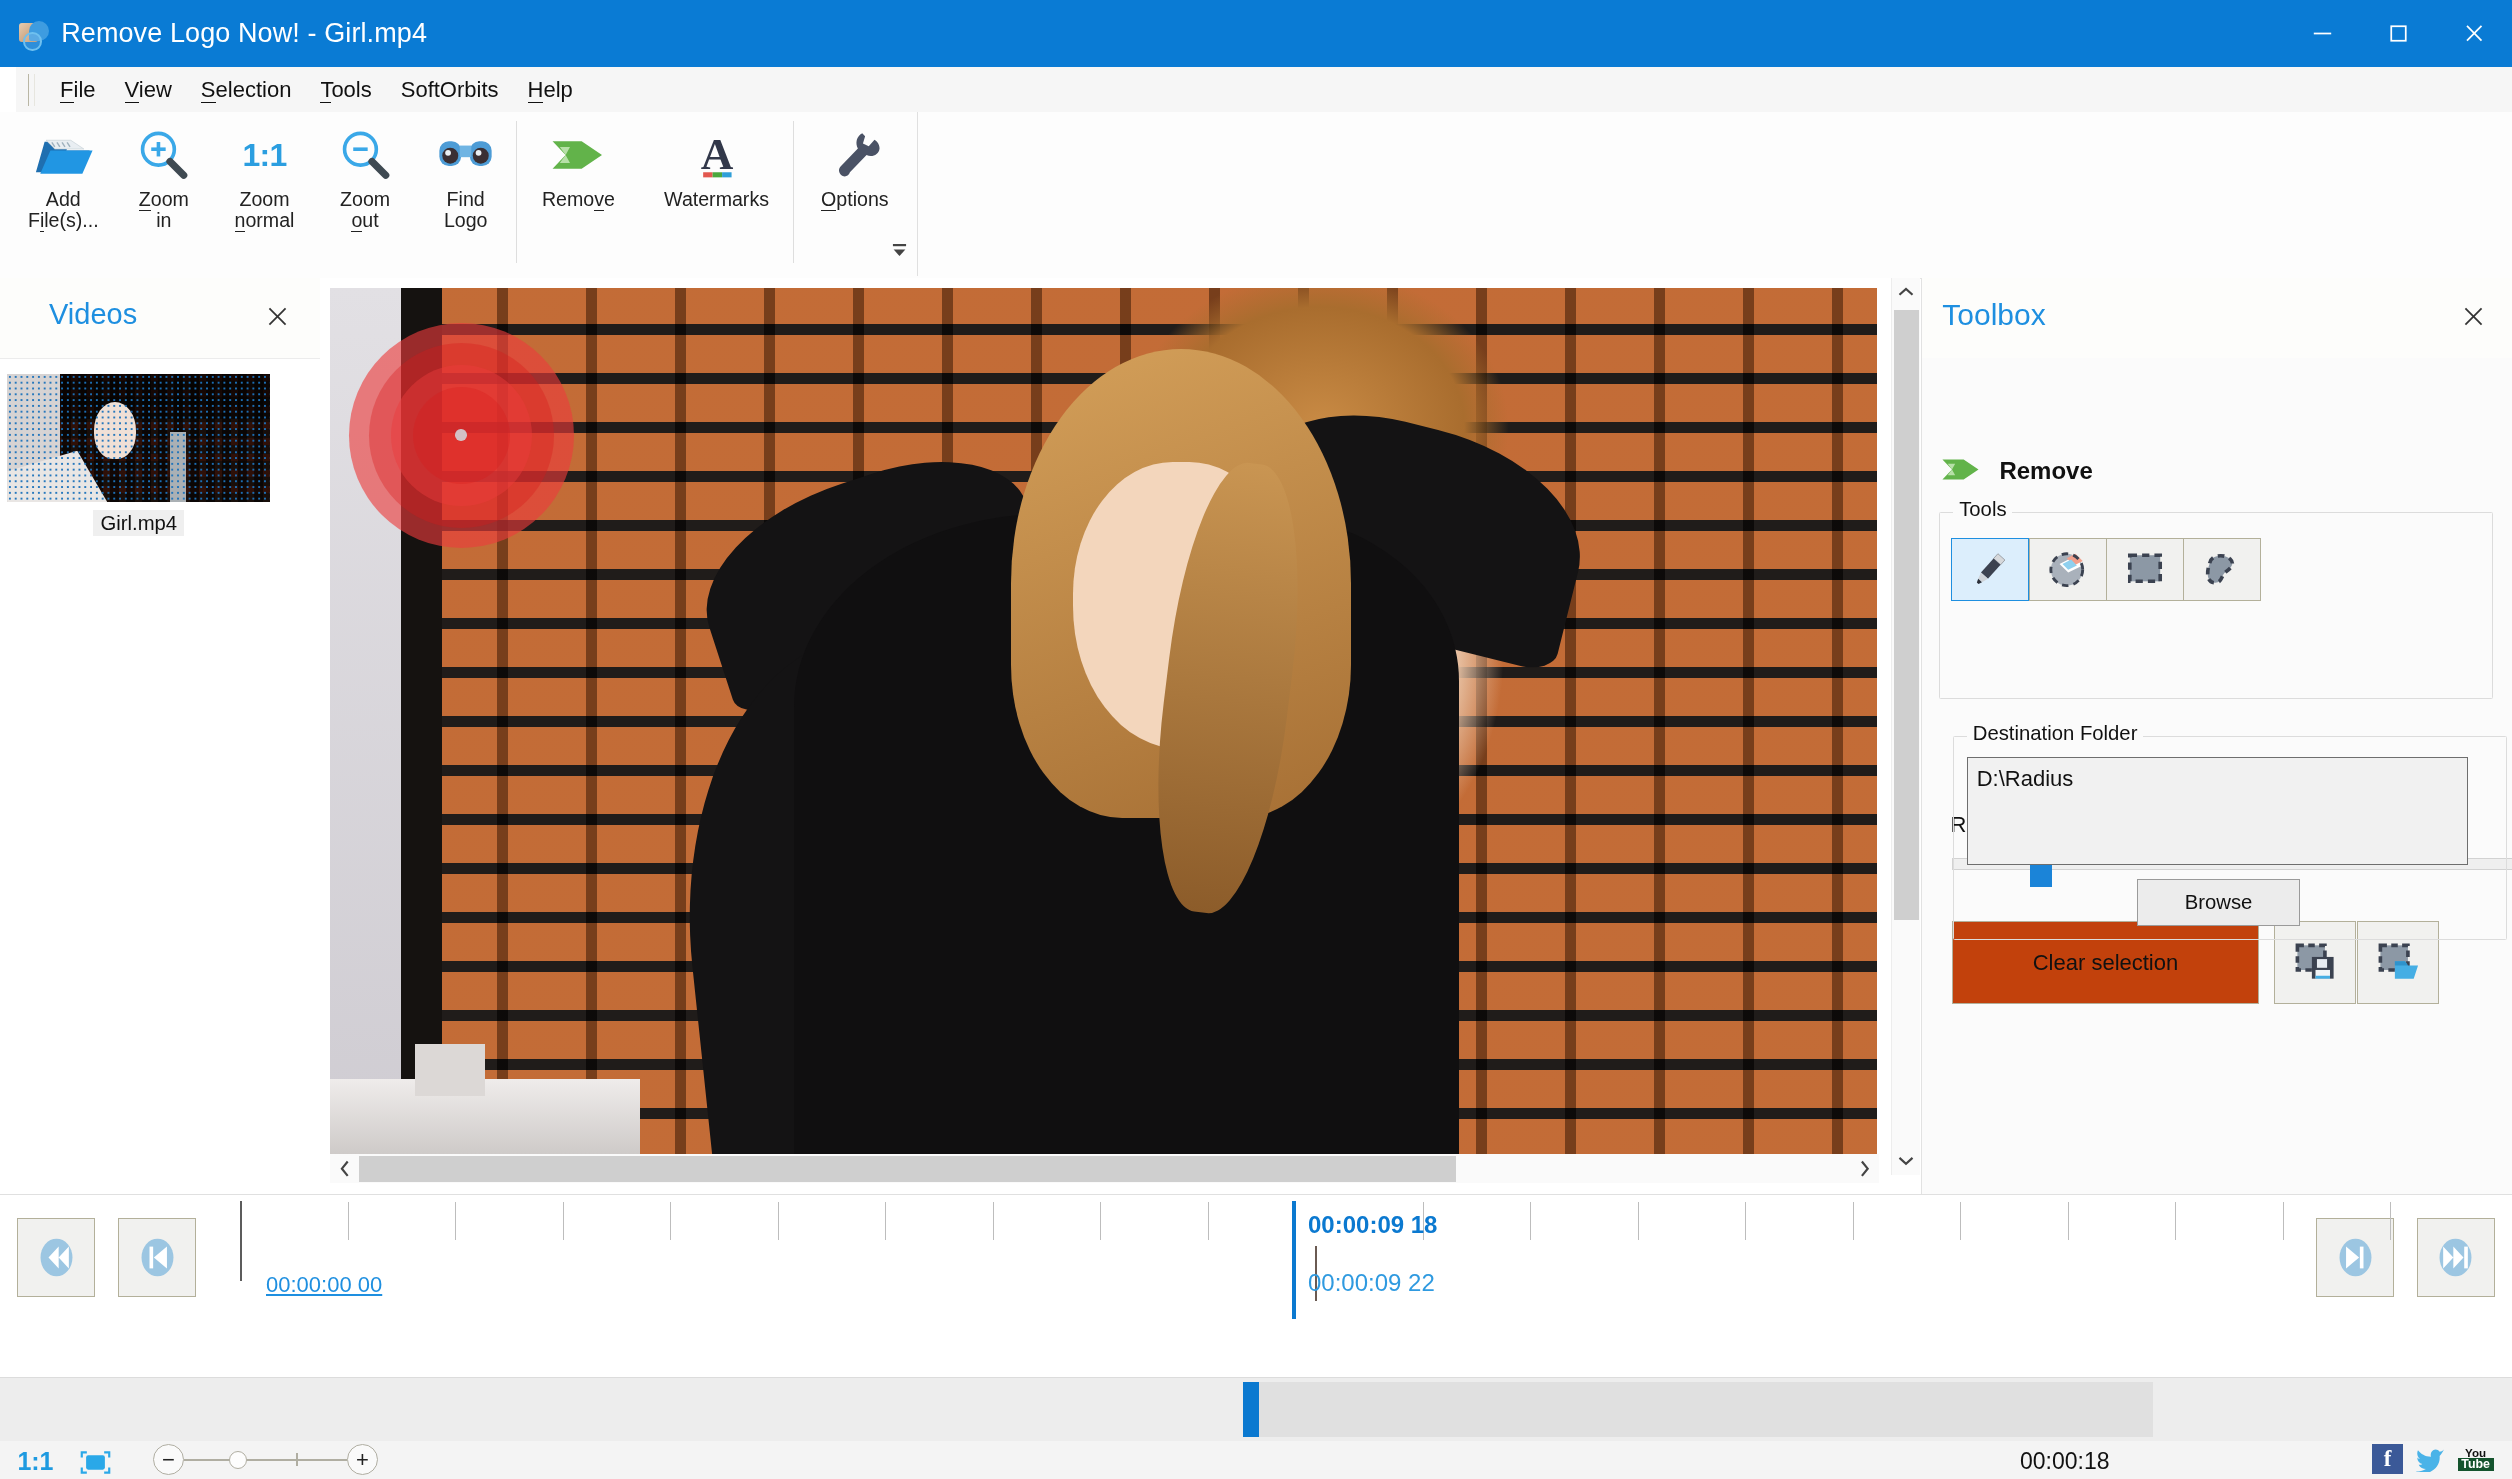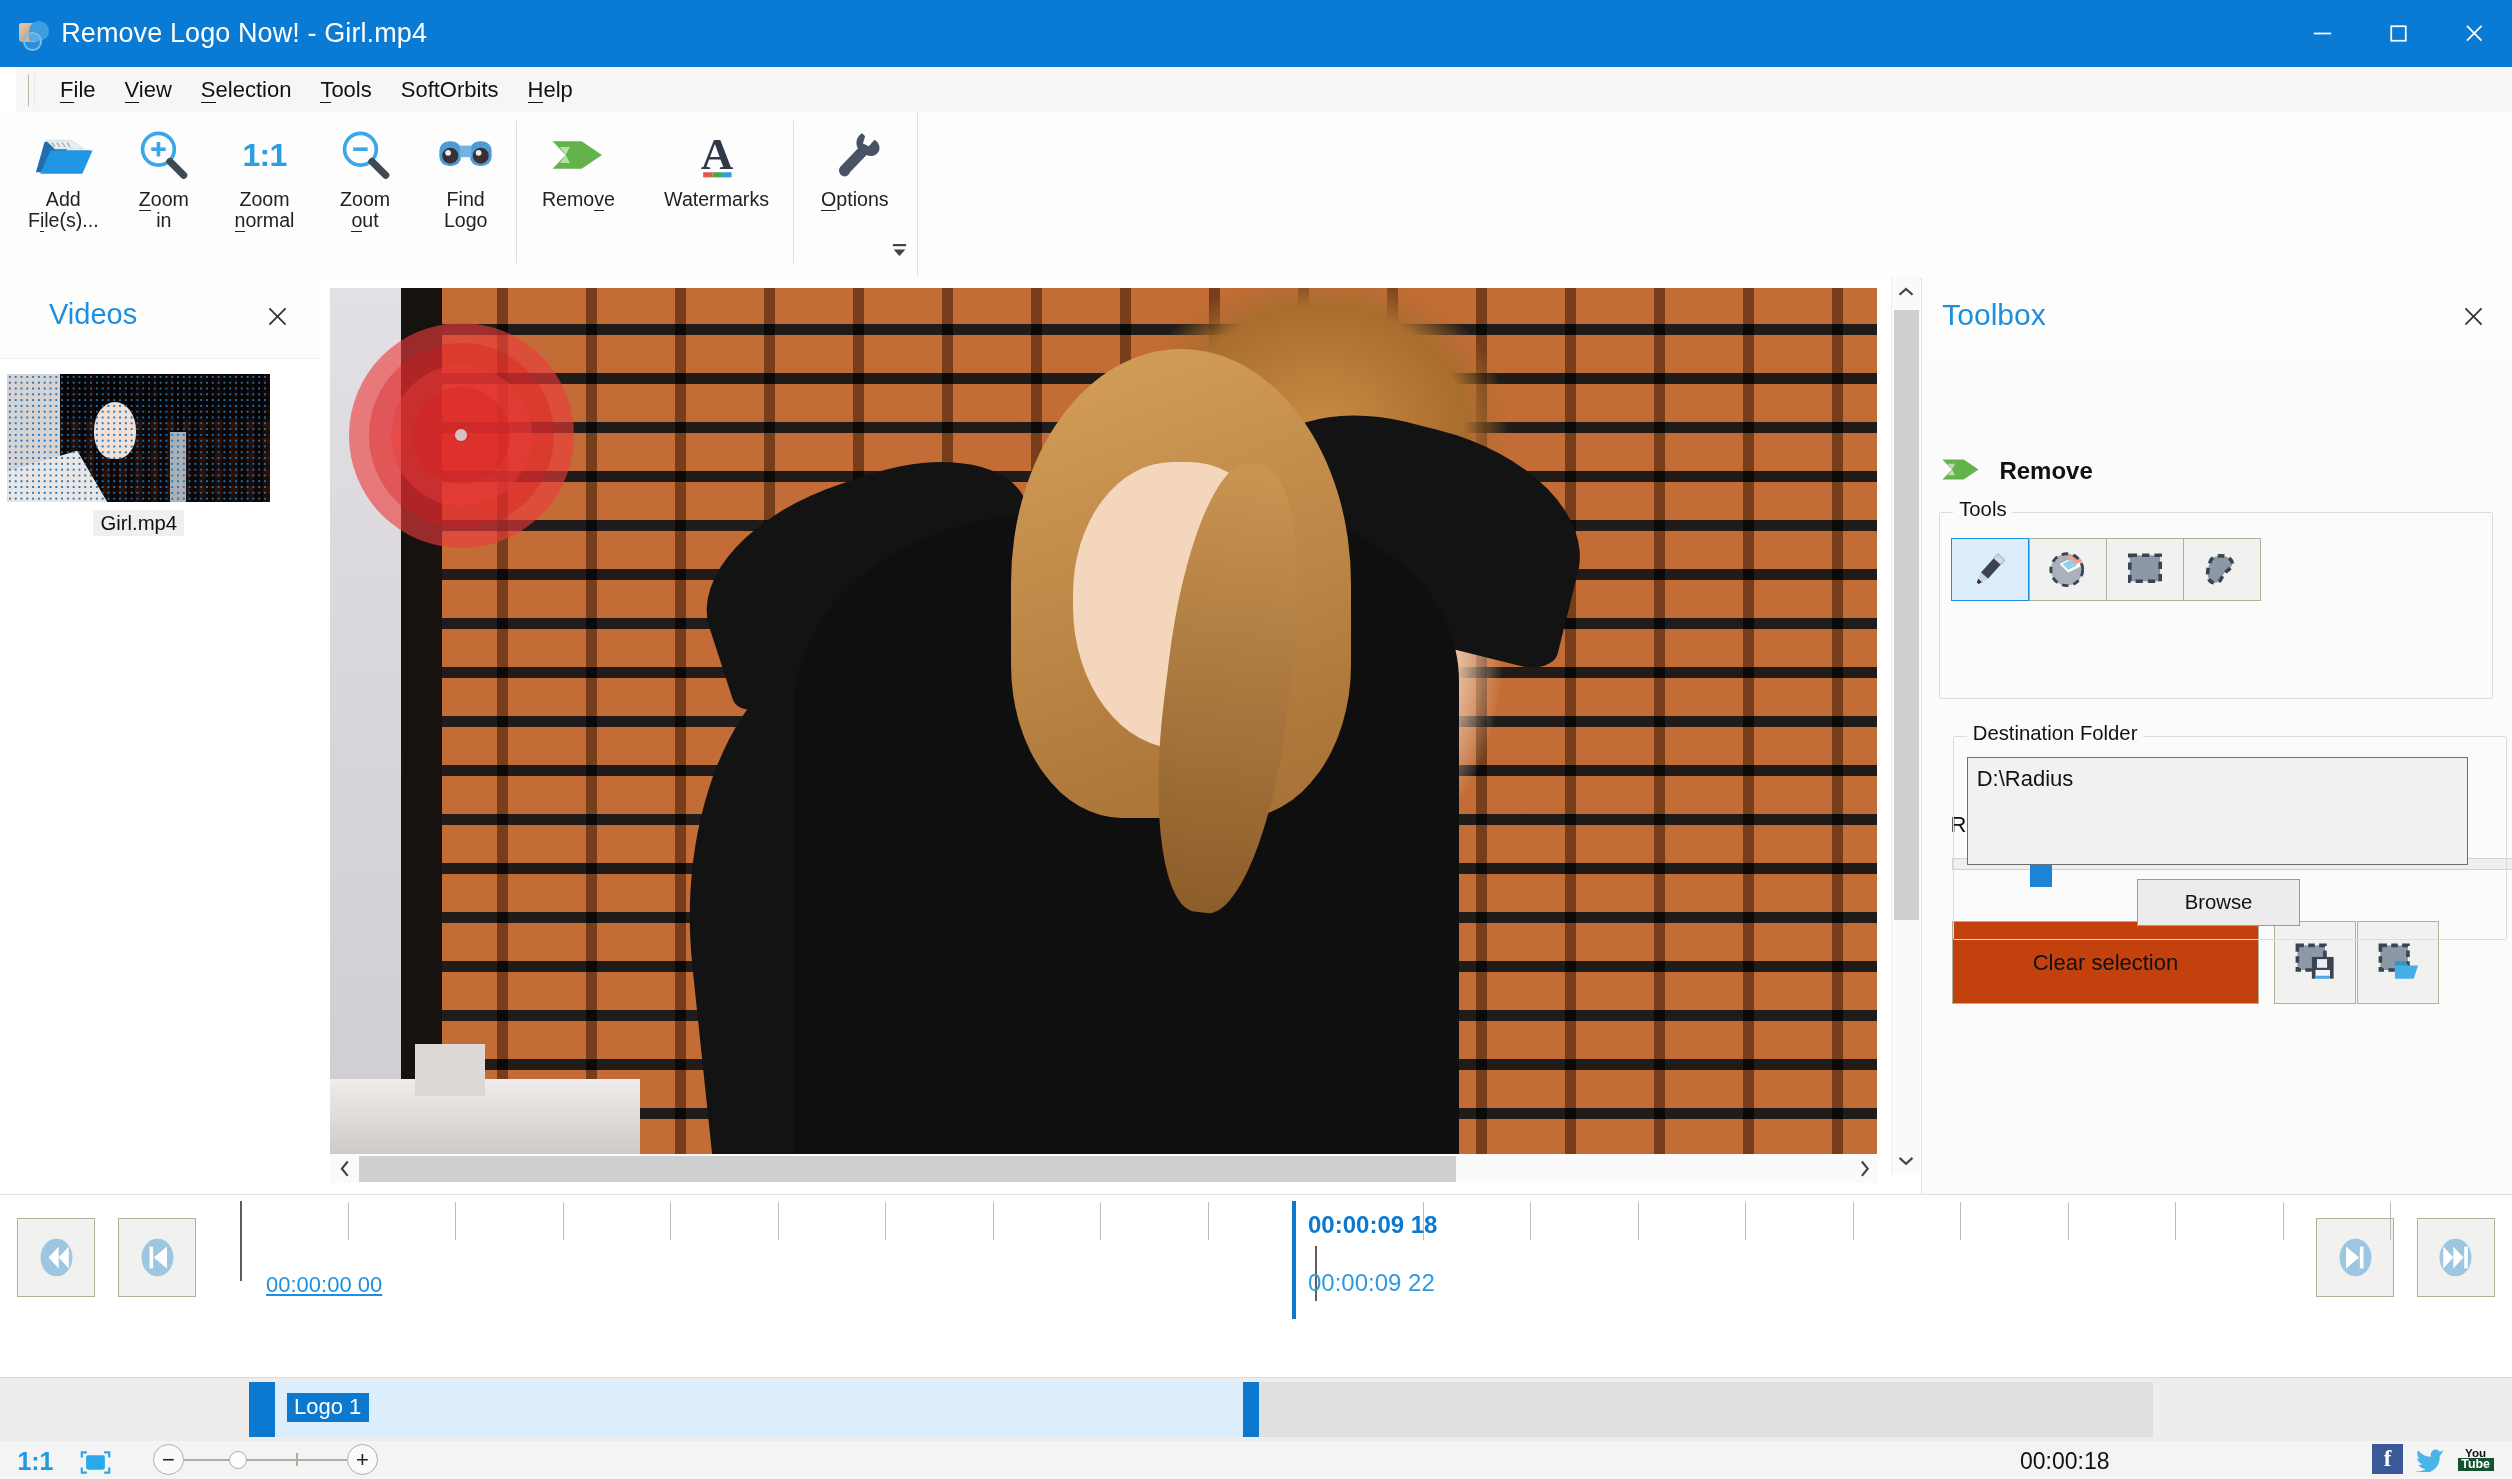--- a/index.html
+++ b/index.html
@@ -565,24 +565,20 @@
 
       <div class="tl-play" style="left:1052px;"></div>
       <div class="tl-playhead-line" style="left:1075px;"></div>
       <div class="tl-t1" style="left:1068px;">00:00:09 18</div>
       <div class="tl-t2" style="left:1068px;">00:00:09 22</div>
     </div>
   </div>
 
   <div class="tracks">
     <div class="track-row">
-      <div class="clip">
-        <div class="clip-head"></div>
-        <div class="clip-lbl">Logo 1</div>
-      </div>
       <div class="clip-end"></div>
       <div class="track-gray"></div>
     </div>
   </div>
 
   <div class="statusbar">
     <div class="sb-11">1:1</div>
     <div class="sb-fit">
       <svg width="39" height="25" viewBox="0 0 54 34">
         <rect x="14" y="7" width="26" height="20" rx="3" fill="#2aa8e8"></rect>

